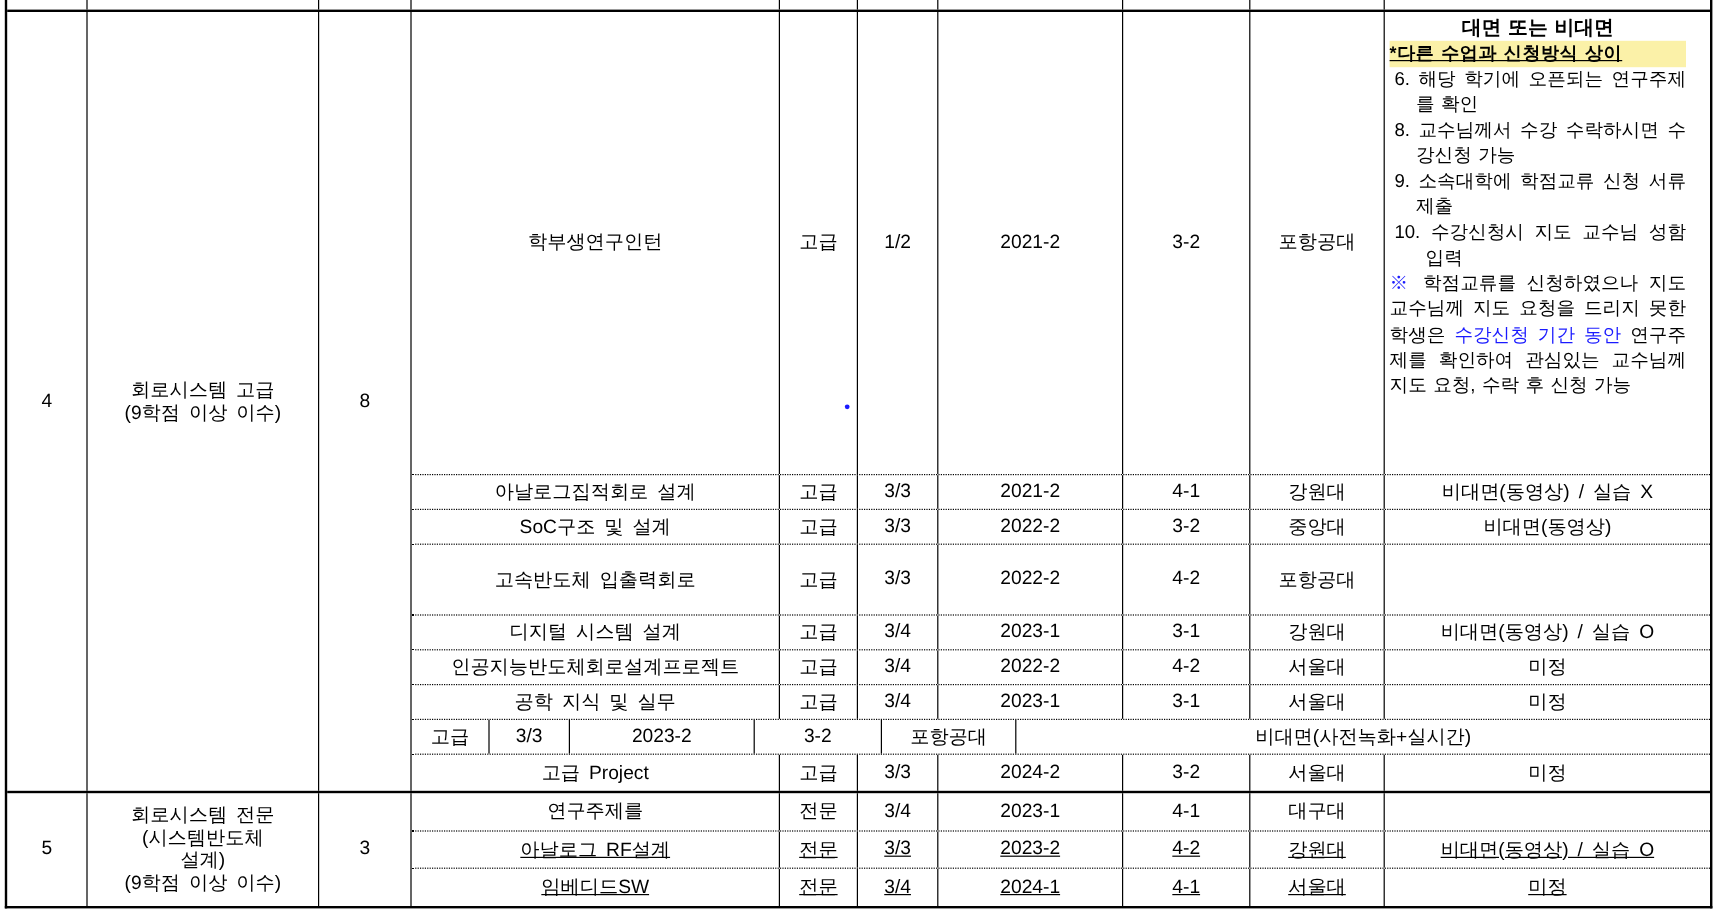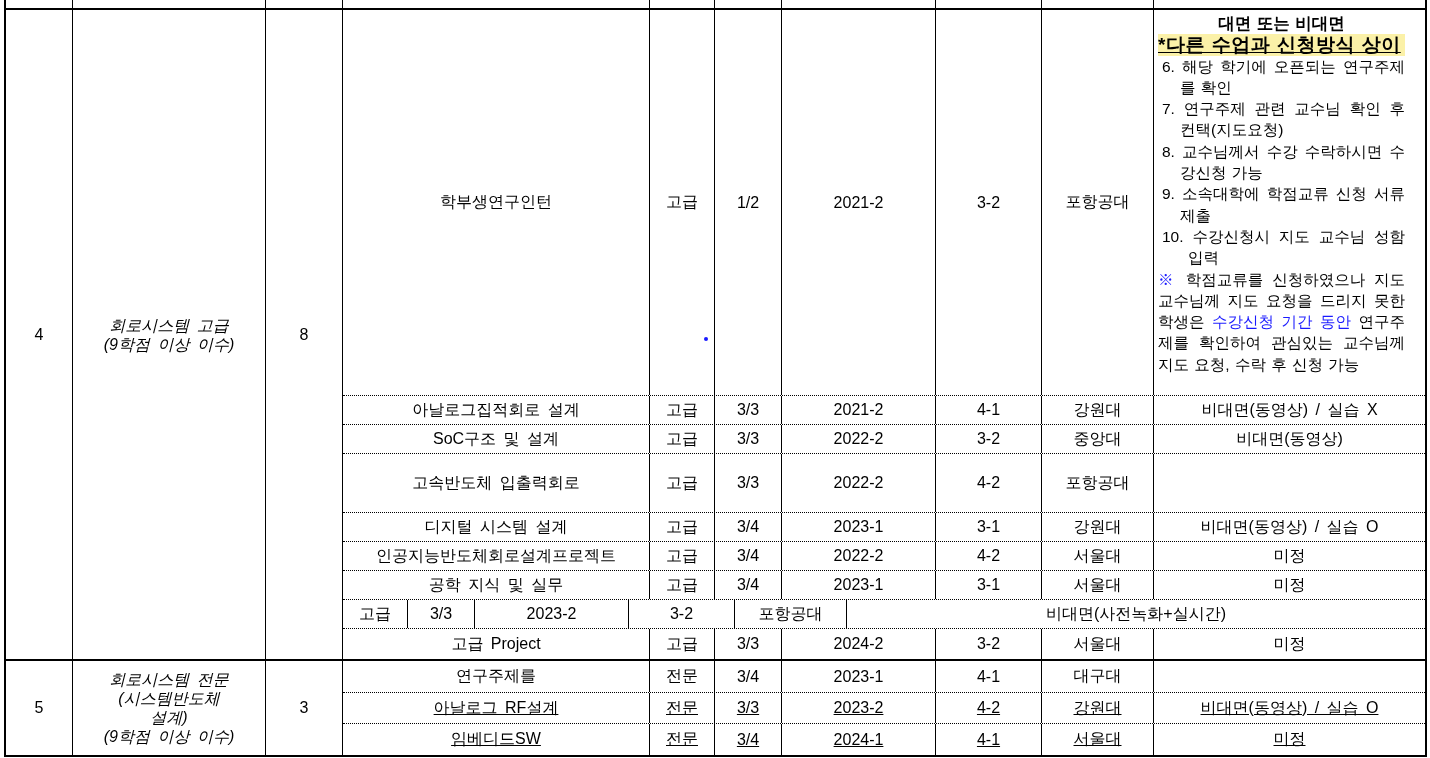--- a/index.html
+++ b/index.html
@@ -13,21 +13,21 @@
   .remnant { display:flex; height:10px; border-bottom:2px solid #000; }
   .section { display:flex; }
   .s4 { height:651px; border-bottom:2px solid #000; }
   .s5 { height:94px; }
 
   .c { display:flex; align-items:center; justify-content:center; text-align:center;
        border-right:1px solid #000; overflow:hidden; font-size:16px; word-spacing:3px; }
   .c.last { border-right:none; }
 
   .w-no   { width:67px; }
-  .w-cat  { width:193px; flex-direction:column; line-height:19px;font-style:italic; }
+  .w-cat  { width:193px; flex-direction:column; line-height:19px; }
   .w-cnt  { width:77px; }
   .w-crs  { width:307px; }
   .w-lvl  { width:65px; }
   .w-rat  { width:67px; }
   .w-trm  { width:154px; }
   .w-grd  { width:106px; }
   .w-unv  { width:112px; }
   .w-nts  { flex:1; }
 
   .rows { flex:1; display:flex; flex-direction:column; }
@@ -37,21 +37,21 @@
   .s4 .r3 { height:59px; } .s4 .r8 { height:30px; }
   .s5 .r0 { height:32px; } .s5 .r1,.s5 .r2 { height:31px;text-decoration:underline; }
 
   .stack { flex-direction:column; line-height:19px; }
 
   
   .instr { display:block; text-align:left; padding:3px 20px 0 4px;
            font-size:15.5px; line-height:21.3px; word-spacing:1px;
            word-break:break-all; }
   .instr .ttl { text-align:center; font-weight:bold; font-size:16.5px; }
-  .instr .hl  { font-weight:bold; font-size:19px; text-decoration:underline;
+  .instr .hl  { font-weight:bold; font-size:15px; text-decoration:underline;
                 background:#fbf1a8; letter-spacing:0.5px; }
   .instr .item   { text-align:justify; padding-left:22px; text-indent:-18px; }
   .instr .item10 { text-align:justify; padding-left:30px; text-indent:-26px; }
   .instr .para   { text-align:justify; }
   .blue { color:#1a1aff; }
 
   .stray-dot { position:absolute; left:704px; top:337px; width:4px; height:4px;
                background:#1a1aff; border-radius:50%; }
 </style>
 </head>
@@ -86,21 +86,20 @@
           <div class="c w-crs">학부생연구인턴</div>
           <div class="c w-lvl">고급</div>
           <div class="c w-rat">1/2</div>
           <div class="c w-trm">2021-2</div>
           <div class="c w-grd">3-2</div>
           <div class="c w-unv">포항공대</div>
           <div class="c w-nts last instr">
             <div class="ttl">대면 또는 비대면</div>
             <div class="hl">*다른 수업과 신청방식 상이</div>
             <div class="item">6. 해당 학기에 오픈되는 연구주제를 확인</div>
-            <div class="item">7. 연구주제 관련 교수님 확인 후 컨택(지도요청)</div>
             <div class="item">8. 교수님께서 수강 수락하시면 수강신청 가능</div>
             <div class="item">9. 소속대학에 학점교류 신청 서류 제출</div>
             <div class="item item10">10. 수강신청시 지도 교수님 성함 입력</div>
             <div class="para">
               <span class="blue">※</span>
               <span>학점교류를 신청하였으나 지도교수님께 지도 요청을 드리지 못한 학생은</span>
               <span class="blue">수강신청 기간 동안</span>
               <span>연구주제를 확인하여 관심있는 교수님께 지도 요청, 수락 후 신청 가능</span>
             </div>
           </div>

